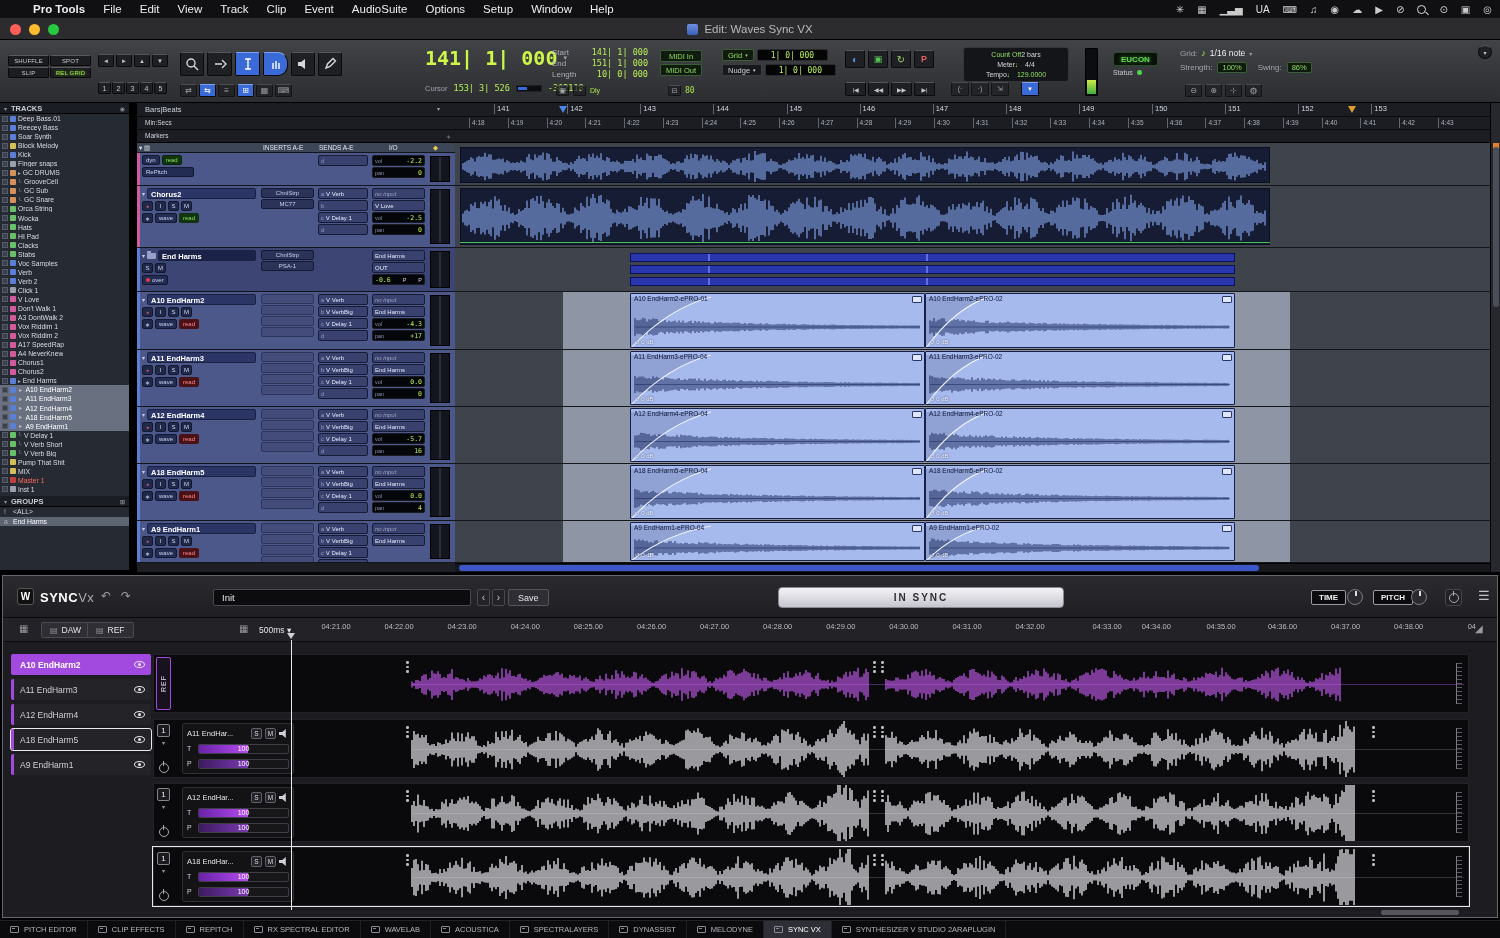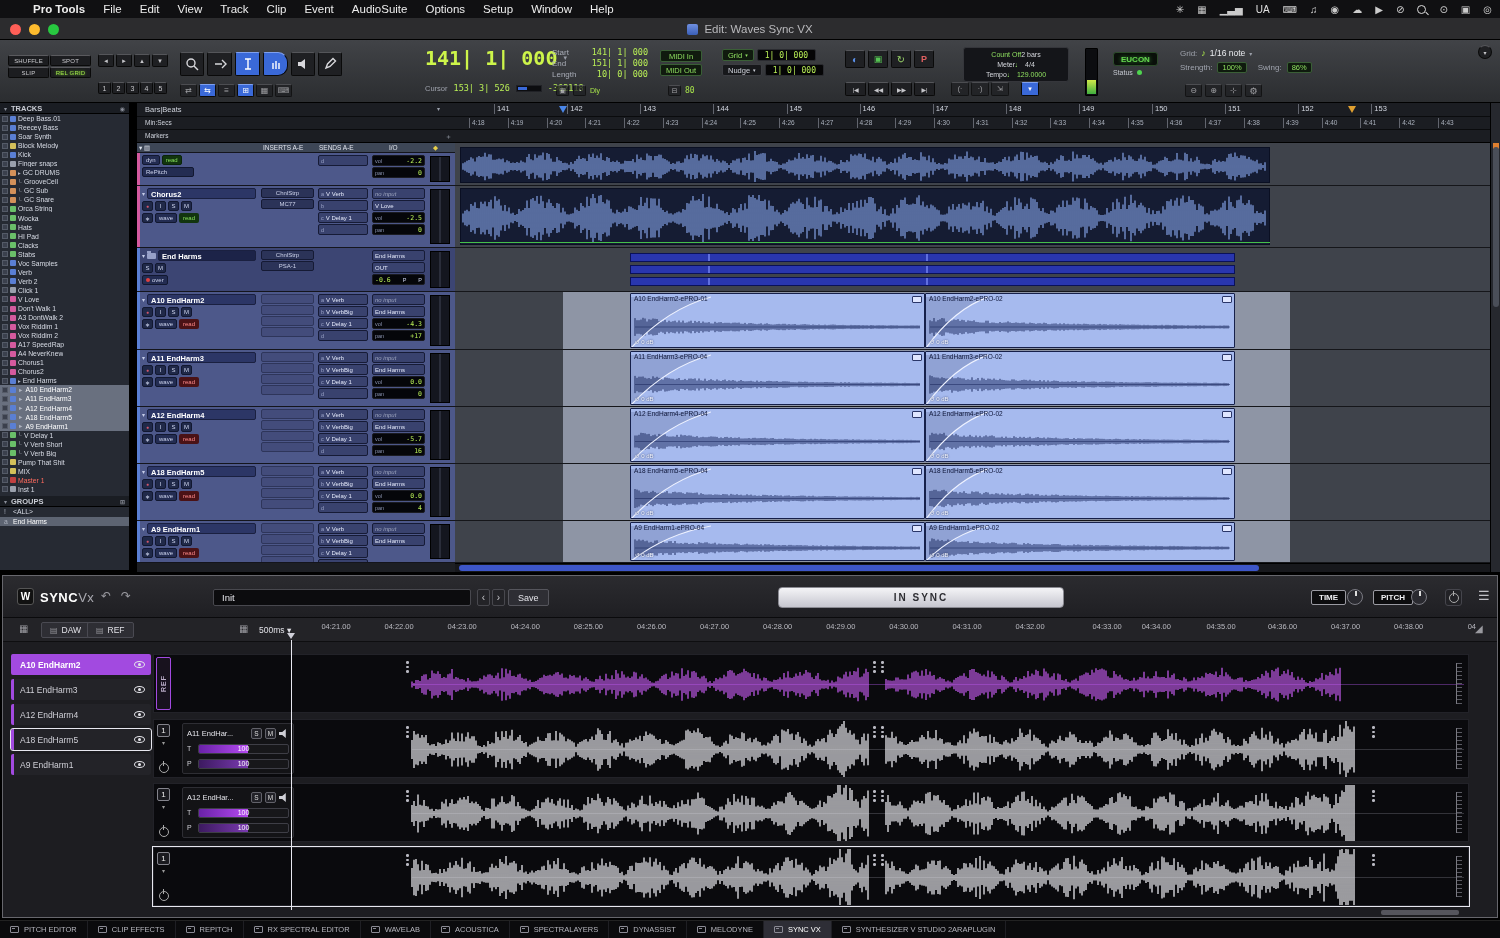--- a/index.html
+++ b/index.html
@@ -30,21 +30,21 @@
   .tbtn.dim{opacity:.75;}
   .counter{font-family:"DejaVu Sans Mono",monospace;font-weight:bold;color:#cdf54a;font-size:20px;letter-spacing:0;white-space:nowrap;}
   .g{color:#a7e34a;}
   .gl{color:#9fa3ad;}
   .small-val{font-family:"DejaVu Sans Mono",monospace;font-size:8.5px;color:#b9ef56;}
   .sel-row{display:flex;width:96px;justify-content:space-between;height:10px;align-items:center;}
   .sel-row .lab{font-size:8px;color:#a8acb6;}
   .sel-row .val{font-family:"DejaVu Sans Mono",monospace;font-size:8.5px;color:#b9ef56;}
   .chipGN{height:12px;padding:0 5px;display:flex;align-items:center;background:#101a0e;border:1px solid #3a5f36;border-radius:2px;color:#8fe060;font-size:7.5px;gap:3px;}
   .chipGN.gray{color:#cfd2da;border-color:#3c3d42;background:#17181b;}
-  .valfield{height:12px;min-width:50px;background:#050506;border:1px solid #2a2b30;color:#b9ef56;font-family:"DejaVu Sans Mono",monospace;font-size:8px;display:flex;align-items:center;justify-content:flex-end;padding:0 7px;border-radius:2px;}
+  .valfield{height:12px;min-width:50px;background:#050506;border:1px solid #2a2b30;color:#b9ef56;font-family:"DejaVu Sans Mono",monospace;font-size:8px;display:flex;align-items:center;justify-content:flex-end;padding:0 13px;border-radius:2px;}
   .co-panel{width:106px;background:#141519;border:1px solid #35363b;border-radius:3px;padding:2px 4px;display:flex;flex-direction:column;gap:1px;}
   .co-row{display:flex;justify-content:space-between;align-items:center;height:9px;font-size:7px;color:#d5d7dd;}
   .co-row .gn{color:#8fe060;}
   .vmeter{width:13px;height:48px;background:#0c0d10;border:1px solid #000;position:relative;border-radius:1px;}
   .vmeter::after{content:"";position:absolute;left:1px;right:1px;bottom:1px;height:14px;background:linear-gradient(#cfe84a,#3fae3f);}
   .eucon-btn{height:14px;padding:0 7px;background:#0a0f0a;border:1px solid #2c4a2a;border-radius:3px;color:#66d94f;font-size:8px;font-weight:bold;text-shadow:0 0 4px #3fae3f;display:flex;align-items:center;}
   .gchip{height:11px;padding:0 4px;background:#0f1a0e;border:1px solid #3a5f36;border-radius:2px;color:#8fe060;font-size:7.5px;display:flex;align-items:center;}
   .tool-ic{stroke:#d8d8dc;stroke-width:1.4;fill:none;}
   .tool-ic.f{fill:#d8d8dc;stroke:none;}
   
@@ -1546,20 +1546,42 @@
           <span></span>
         </div>
         <div class="lslider"></div>
       </div>
       <div class="plane sel" style="top: 271px; height: 59px;">
         <div class="lnumcol">
           <span class="lnum">1</span>
           <span class="lar">▾</span>
           <span class="pwr"></span>
         </div>
+        <div class="lctrl">
+          <div class="lrow">
+            <span class="lname">A18 EndHar...</span>
+            <span class="lsq">S</span>
+            <span class="lsq">M</span>
+            <span class="spk"></span>
+          </div>
+          <div class="lrow">
+            <span class="llab short">T</span>
+            <span class="slider">
+              <span class="fill" style="width: 55%;"></span>
+              <span class="sval">100</span>
+            </span>
+          </div>
+          <div class="lrow">
+            <span class="llab short">P</span>
+            <span class="slider">
+              <span class="fill dim" style="width: 55%;"></span>
+              <span class="sval">100</span>
+            </span>
+          </div>
+        </div>
         <svg width="1175" height="59" class="wf" style="left: 140px; top: 0px;">
           <path d="M118 29.5L1170 29.5" stroke="rgba(130,130,140,0.35)" stroke-width="1"></path>
           <path d="M118 20.1L118 38.9M120 11.7L120 47.3M122 10.9L122 48.1M124 16.3L124 42.7M126 22.4L126 36.6M128 12.8L128 46.2M130 21.9L130 37.1M132 16.0L132 43.0M134 16.7L134 42.3M136 22.2L136 36.8M138 25.2L138 33.8M140 24.9L140 34.1M142 24.8L142 34.2M144 25.7L144 33.3M146 20.9L146 38.1M148 24.9L148 34.1M150 21.0L150 38.0M152 23.5L152 35.5M154 20.0L154 39.0M156 14.4L156 44.6M158 19.8L158 39.2M160 17.2L160 41.8M162 13.1L162 45.9M164 16.8L164 42.2M166 18.8L166 40.2M168 9.7L168 49.3M170 20.7L170 38.3M172 20.2L172 38.8M174 15.2L174 43.8M176 13.4L176 45.6M178 23.8L178 35.2M180 18.9L180 40.1M182 24.0L182 35.0M184 23.7L184 35.3M186 23.0L186 36.0M188 25.6L188 33.4M190 24.7L190 34.3M192 24.3L192 34.7M194 24.2L194 34.8M196 19.2L196 39.8M198 15.7L198 43.3M200 19.8L200 39.2M202 17.7L202 41.3M204 20.0L204 39.0M206 10.9L206 48.1M208 13.9L208 45.1M210 15.8L210 43.2M212 7.9L212 51.1M214 17.3L214 41.7M216 14.7L216 44.3M218 14.6L218 44.4M220 12.9L220 46.1M222 15.6L222 43.4M224 23.4L224 35.6M226 21.9L226 37.1M228 16.9L228 42.1M230 24.6L230 34.4M232 23.6L232 35.4M234 26.1L234 32.9M236 24.6L236 34.4M238 22.6L238 36.4M240 24.4L240 34.6M242 22.9L242 36.1M244 22.0L244 37.0M246 22.2L246 36.8M248 18.5L248 40.5M250 17.8L250 41.2M252 22.1L252 36.9M254 12.3L254 46.7M256 16.6L256 42.4M258 20.4L258 38.6M260 13.0L260 46.0M262 16.3L262 42.7M264 10.1L264 48.9M266 21.1L266 37.9M268 21.3L268 37.7M270 15.2L270 43.8M272 21.1L272 37.9M274 21.9L274 37.1M276 25.1L276 33.9M278 24.4L278 34.6M280 24.2L280 34.8M282 25.6L282 33.4M284 26.4L284 32.6M286 24.9L286 34.1M288 19.3L288 39.7M290 18.3L290 40.7M292 22.4L292 36.6M294 22.0L294 37.0M296 23.0L296 36.0M298 14.3L298 44.7M300 20.4L300 38.6M302 21.9L302 37.1M304 15.6L304 43.4M306 17.3L306 41.7M308 10.5L308 48.5M310 17.5L310 41.5M312 14.9L312 44.1M314 18.7L314 40.3M316 13.7L316 45.3M318 17.0L318 42.0M320 17.2L320 41.8M322 18.1L322 40.9M324 19.7L324 39.3M326 25.0L326 34.0M328 23.7L328 35.3M330 27.2L330 31.8M332 26.3L332 32.7M334 22.0L334 37.0M336 18.1L336 40.9M338 17.8L338 41.2M340 23.0L340 36.0M342 14.4L342 44.6M344 15.0L344 44.0M346 15.0L346 44.0M348 14.5L348 44.5M350 9.5L350 49.5M352 13.4L352 45.6M354 14.4L354 44.6M356 9.3L356 49.7M358 18.6L358 40.4M360 13.7L360 45.3M362 10.6L362 48.4M364 16.7L364 42.3M366 13.9L366 45.1M368 22.2L368 36.8M370 17.8L370 41.2M372 21.7L372 37.3M374 22.6L374 36.4M376 26.5L376 32.5M378 27.0L378 32.0M380 23.5L380 35.5M382 20.0L382 39.0M384 24.7L384 34.3M386 18.3L386 40.7M388 16.2L388 42.8M390 15.1L390 43.9M392 20.2L392 38.8M394 15.2L394 43.8M396 11.7L396 47.3M398 9.6L398 49.4M400 9.7L400 49.3M402 13.9L402 45.1M404 16.0L404 43.0M406 10.2L406 48.8M408 18.7L408 40.3M410 16.4L410 42.6M412 20.6L412 38.4M414 19.1L414 39.9M416 18.1L416 40.9M418 18.6L418 40.4M420 20.8L420 38.2M422 22.8L422 36.2M424 26.8L424 32.2M426 23.0L426 36.0M428 26.0L428 33.0M430 22.2L430 36.8M432 20.9L432 38.1M434 18.4L434 40.6M436 21.8L436 37.2M438 19.4L438 39.6M440 20.1L440 38.9M442 15.6L442 43.4M444 8.3L444 50.7M446 20.1L446 38.9M448 20.3L448 38.7M450 15.1L450 43.9M452 13.3L452 45.7M454 14.4L454 44.6M456 16.5L456 42.5M458 15.2L458 43.8M460 21.6L460 37.4M462 23.4L462 35.6M464 21.0L464 38.0M466 23.3L466 35.7M468 22.8L468 36.2M470 25.4L470 33.6M472 25.2L472 33.8M474 26.4L474 32.6M476 20.3L476 38.7M478 24.5L478 34.5M480 20.7L480 38.3M482 17.2L482 41.8M484 14.9L484 44.1M486 22.2L486 36.8M488 18.1L488 40.9M490 13.7L490 45.3M492 9.5L492 49.5M494 9.2L494 49.8M496 13.0L496 46.0M498 12.1L498 46.9M500 19.8L500 39.2M502 10.7L502 48.3M504 16.8L504 42.2M506 16.7L506 42.3M508 14.7L508 44.3M510 22.5L510 36.5M512 19.6L512 39.4M514 21.4L514 37.6M516 24.4L516 34.6M518 27.5L518 31.5M520 26.0L520 33.0M522 21.9L522 37.1M524 23.3L524 35.7M526 17.5L526 41.5M528 19.3L528 39.7M530 18.5L530 40.5M532 22.9L532 36.1M534 18.8L534 40.2M536 9.7L536 49.3M538 16.0L538 43.0M540 11.2L540 47.8M542 12.6L542 46.4M544 9.8L544 49.2M546 1.0L546 58.0M548 9.3L548 49.7M550 14.2L550 44.8M552 5.6L552 53.4M554 1.0L554 58.0M556 1.0L556 58.0M558 16.6L558 42.4M560 21.0L560 38.0M562 22.5L562 36.5M564 24.4L564 34.6M566 19.0L566 40.0M568 14.7L568 44.3M570 20.3L570 38.7M572 16.7L572 42.3M574 7.3L574 51.7M592 12.7L592 46.3M594 15.5L594 43.5M596 20.0L596 39.0M598 13.4L598 45.6M600 17.9L600 41.1M602 22.3L602 36.7M604 22.2L604 36.8M606 19.9L606 39.1M608 23.3L608 35.7M610 23.5L610 35.5M612 25.6L612 33.4M614 26.0L614 33.0M616 24.3L616 34.7M618 21.9L618 37.1M620 21.2L620 37.8M622 16.4L622 42.6M624 17.7L624 41.3M626 22.2L626 36.8M628 21.4L628 37.6M630 21.2L630 37.8M632 20.5L632 38.5M634 13.8L634 45.2M636 15.8L636 43.2M638 12.6L638 46.4M640 12.5L640 46.5M642 16.9L642 42.1M644 13.0L644 46.0M646 12.6L646 46.4M648 21.3L648 37.7M650 19.4L650 39.6M652 17.9L652 41.1M654 20.4L654 38.6M656 22.1L656 36.9M658 26.0L658 33.0M660 26.9L660 32.1M662 26.1L662 32.9M664 20.1L664 38.9M666 21.5L666 37.5M668 20.4L668 38.6M670 14.9L670 44.1M672 15.6L672 43.4M674 19.3L674 39.7M676 15.1L676 43.9M678 16.4L678 42.6M680 19.6L680 39.4M682 10.0L682 49.0M684 20.5L684 38.5M686 7.9L686 51.1M688 22.0L688 37.0M690 12.5L690 46.5M692 20.2L692 38.8M694 15.8L694 43.2M696 13.5L696 45.5M698 17.5L698 41.5M700 18.2L700 40.8M702 21.1L702 37.9M704 22.7L704 36.3M706 25.8L706 33.2M708 25.8L708 33.2M710 26.4L710 32.6M712 21.2L712 37.8M714 19.0L714 40.0M716 24.2L716 34.8M718 19.2L718 39.8M720 16.6L720 42.4M722 11.5L722 47.5M724 15.1L724 43.9M726 15.9L726 43.1M728 15.6L728 43.4M730 13.7L730 45.3M732 21.7L732 37.3M734 17.4L734 41.6M736 14.9L736 44.1M738 21.9L738 37.1M740 19.5L740 39.5M742 14.0L742 45.0M744 24.0L744 35.0M746 19.1L746 39.9M748 20.5L748 38.5M750 23.2L750 35.8M752 22.5L752 36.5M754 26.8L754 32.2M756 22.4L756 36.6M758 20.4L758 38.6M760 19.3L760 39.7M762 17.5L762 41.5M764 15.4L764 43.6M766 21.7L766 37.3M768 20.7L768 38.3M770 14.0L770 45.0M772 10.2L772 48.8M774 10.0L774 49.0M776 15.9L776 43.1M778 21.5L778 37.5M780 7.7L780 51.3M782 18.6L782 40.4M784 20.6L784 38.4M786 13.7L786 45.3M788 11.6L788 47.4M790 15.7L790 43.3M792 17.1L792 41.9M794 23.2L794 35.8M796 25.1L796 33.9M798 23.2L798 35.8M800 26.4L800 32.6M802 26.6L802 32.4M804 22.0L804 37.0M806 25.5L806 33.5M808 21.5L808 37.5M810 19.4L810 39.6M812 23.3L812 35.7M814 13.4L814 45.6M816 18.8L816 40.2M818 16.9L818 42.1M820 10.2L820 48.8M822 15.6L822 43.4M824 17.6L824 41.4M826 13.3L826 45.7M828 9.1L828 49.9M830 21.0L830 38.0M832 18.0L832 41.0M834 22.3L834 36.7M836 17.7L836 41.3M838 22.4L838 36.6M840 16.9L840 42.1M842 19.9L842 39.1M844 20.9L844 38.1M846 23.4L846 35.6M848 27.2L848 31.8M850 26.4L850 32.6M852 24.0L852 35.0M854 25.1L854 33.9M856 18.3L856 40.7M858 14.5L858 44.5M860 22.2L860 36.8M862 20.4L862 38.6M864 12.9L864 46.1M866 21.5L866 37.5M868 8.5L868 50.5M870 9.5L870 49.5M872 14.3L872 44.7M874 14.2L874 44.8M876 17.0L876 42.0M878 17.0L878 42.0M880 10.3L880 48.7M882 22.2L882 36.8M884 14.0L884 45.0M886 18.9L886 40.1M888 16.7L888 42.3M890 19.8L890 39.2M892 24.1L892 34.9M894 26.8L894 32.2M896 26.4L896 32.6M898 26.6L898 32.4M900 21.2L900 37.8M902 19.5L902 39.5M904 23.3L904 35.7M906 21.1L906 37.9M908 12.5L908 46.5M910 22.0L910 37.0M912 15.3L912 43.7M914 16.6L914 42.4M916 19.3L916 39.7M918 20.0L918 39.0M920 14.0L920 45.0M922 15.8L922 43.2M924 12.9L924 46.1M926 18.2L926 40.8M928 18.0L928 41.0M930 16.8L930 42.2M932 21.0L932 38.0M934 21.4L934 37.6M936 23.5L936 35.5M938 24.4L938 34.6M940 24.5L940 34.5M942 25.4L942 33.6M944 24.5L944 34.5M946 20.7L946 38.3M948 24.3L948 34.7M950 20.2L950 38.8M952 15.7L952 43.3M954 14.2L954 44.8M956 22.0L956 37.0M958 10.4L958 48.6M960 12.7L960 46.3M962 21.9L962 37.1M964 9.4L964 49.6M966 8.4L966 50.6M968 17.2L968 41.8M970 21.0L970 38.0M972 14.2L972 44.8M974 18.0L974 41.0M976 14.4L976 44.6M978 20.5L978 38.5M980 19.1L980 39.9M982 18.1L982 40.9M984 18.8L984 40.2M986 25.1L986 33.9M988 26.6L988 32.4M990 27.5L990 31.5M992 22.2L992 36.8M994 22.7L994 36.3M996 18.6L996 40.4M998 24.4L998 34.6M1000 15.7L1000 43.3M1002 19.2L1002 39.8M1004 12.7L1004 46.3M1006 18.8L1006 40.2M1008 18.7L1008 40.3M1010 18.3L1010 40.7M1012 17.1L1012 41.9M1014 18.8L1014 40.2M1016 9.0L1016 50.0M1018 12.1L1018 46.9M1020 20.4L1020 38.6M1022 20.2L1022 38.8M1024 16.0L1024 43.0M1026 13.7L1026 45.3M1028 23.1L1028 35.9M1030 5.5L1030 53.5M1032 20.9L1032 38.1M1034 20.3L1034 38.7M1036 23.7L1036 35.3M1038 21.5L1038 37.5M1040 22.5L1040 36.5M1042 15.4L1042 43.6M1044 8.3L1044 50.7M1046 1.8L1046 57.2M1048 1.0L1048 58.0M1050 5.1L1050 53.9M1052 1.0L1052 58.0M1054 1.2L1054 57.8M1056 6.3L1056 52.7M1058 6.2L1058 52.8M1060 1.0L1060 58.0" stroke="#eaeaef" stroke-width="1.3" fill="none"></path>
         </svg>
         <div class="dots" style="left: 252px; top: 6px;">
           <span></span>
           <span></span>
           <span></span>
         </div>
         <div class="dots" style="left: 719px; top: 6px;">

